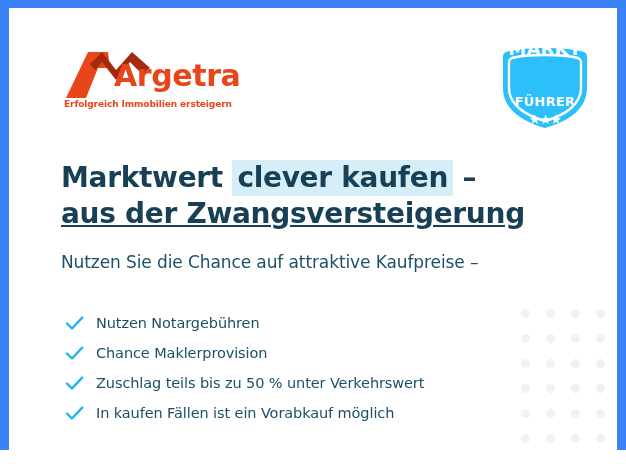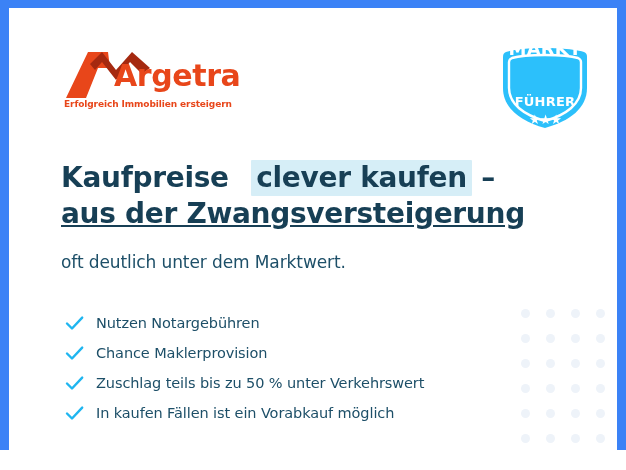--- a/index.html
+++ b/index.html
@@ -144,21 +144,20 @@
     font-weight: bold;
     color: #173f55;
     line-height: 1.30;
     letter-spacing: -0.3px;
   }
   .headline .hl {
     background: #d6eef7;
     padding: 1px 5px 2px 5px;
     border-radius: 1px;
     box-decoration-break: clone;
-    margin-left: 13px;
     -webkit-box-decoration-break: clone;
   }
   .headline-line2 { display: block; text-decoration: underline; }
 
   
   .subhead {
     position: absolute;
     left: 52px;
     top: 224px;
     width: 520px;
@@ -257,26 +256,26 @@
         <path d="M47 9 C 47 9, 70 9, 80 12 C 82 13, 83 14, 83 16 L 83 42 C 83 58, 68 69, 47 75 C 26 69, 11 58, 11 42 L 11 16 C 11 14, 12 13, 14 12 C 24 9, 47 9, 47 9 Z" fill="none" stroke="#ffffff" stroke-width="2.4"></path>
       </svg>
       <div class="badge-text">
         <span class="badge-line1">MARKT</span>
         <span class="badge-line2">FÜHRER</span>
         <span class="badge-stars">★★★</span>
       </div>
     </div>
 
     <h1 class="headline">
-      <span>Kaufpreise </span><span class="hl">clever kaufen</span><span> –</span>
+      <span>Marktwert </span><span class="hl">clever kaufen</span><span> –</span>
       <span class="headline-line2">aus der Zwangsversteigerung</span>
     </h1>
 
     <p class="subhead">
-      <span class="subhead-line">oft deutlich unter dem Marktwert.</span>
+      <span class="subhead-line">Nutzen Sie die Chance auf attraktive Kaufpreise –</span>
     </p>
 
     <ul class="benefits" style="margin:0;padding:0;list-style:none;">
       <li class="benefit">
         <span class="check">
           <svg width="19" height="19" viewBox="0 0 19 19" xmlns="http://www.w3.org/2000/svg">
               <path d="M2 9.5 L7 14.5 L17.2 3.6" fill="none" stroke="#1fb6f0" stroke-width="2.4" stroke-linecap="round" stroke-linejoin="round"></path>
             </svg>
         </span>
         <span class="benefit-label">Nutzen Notargebühren</span>

